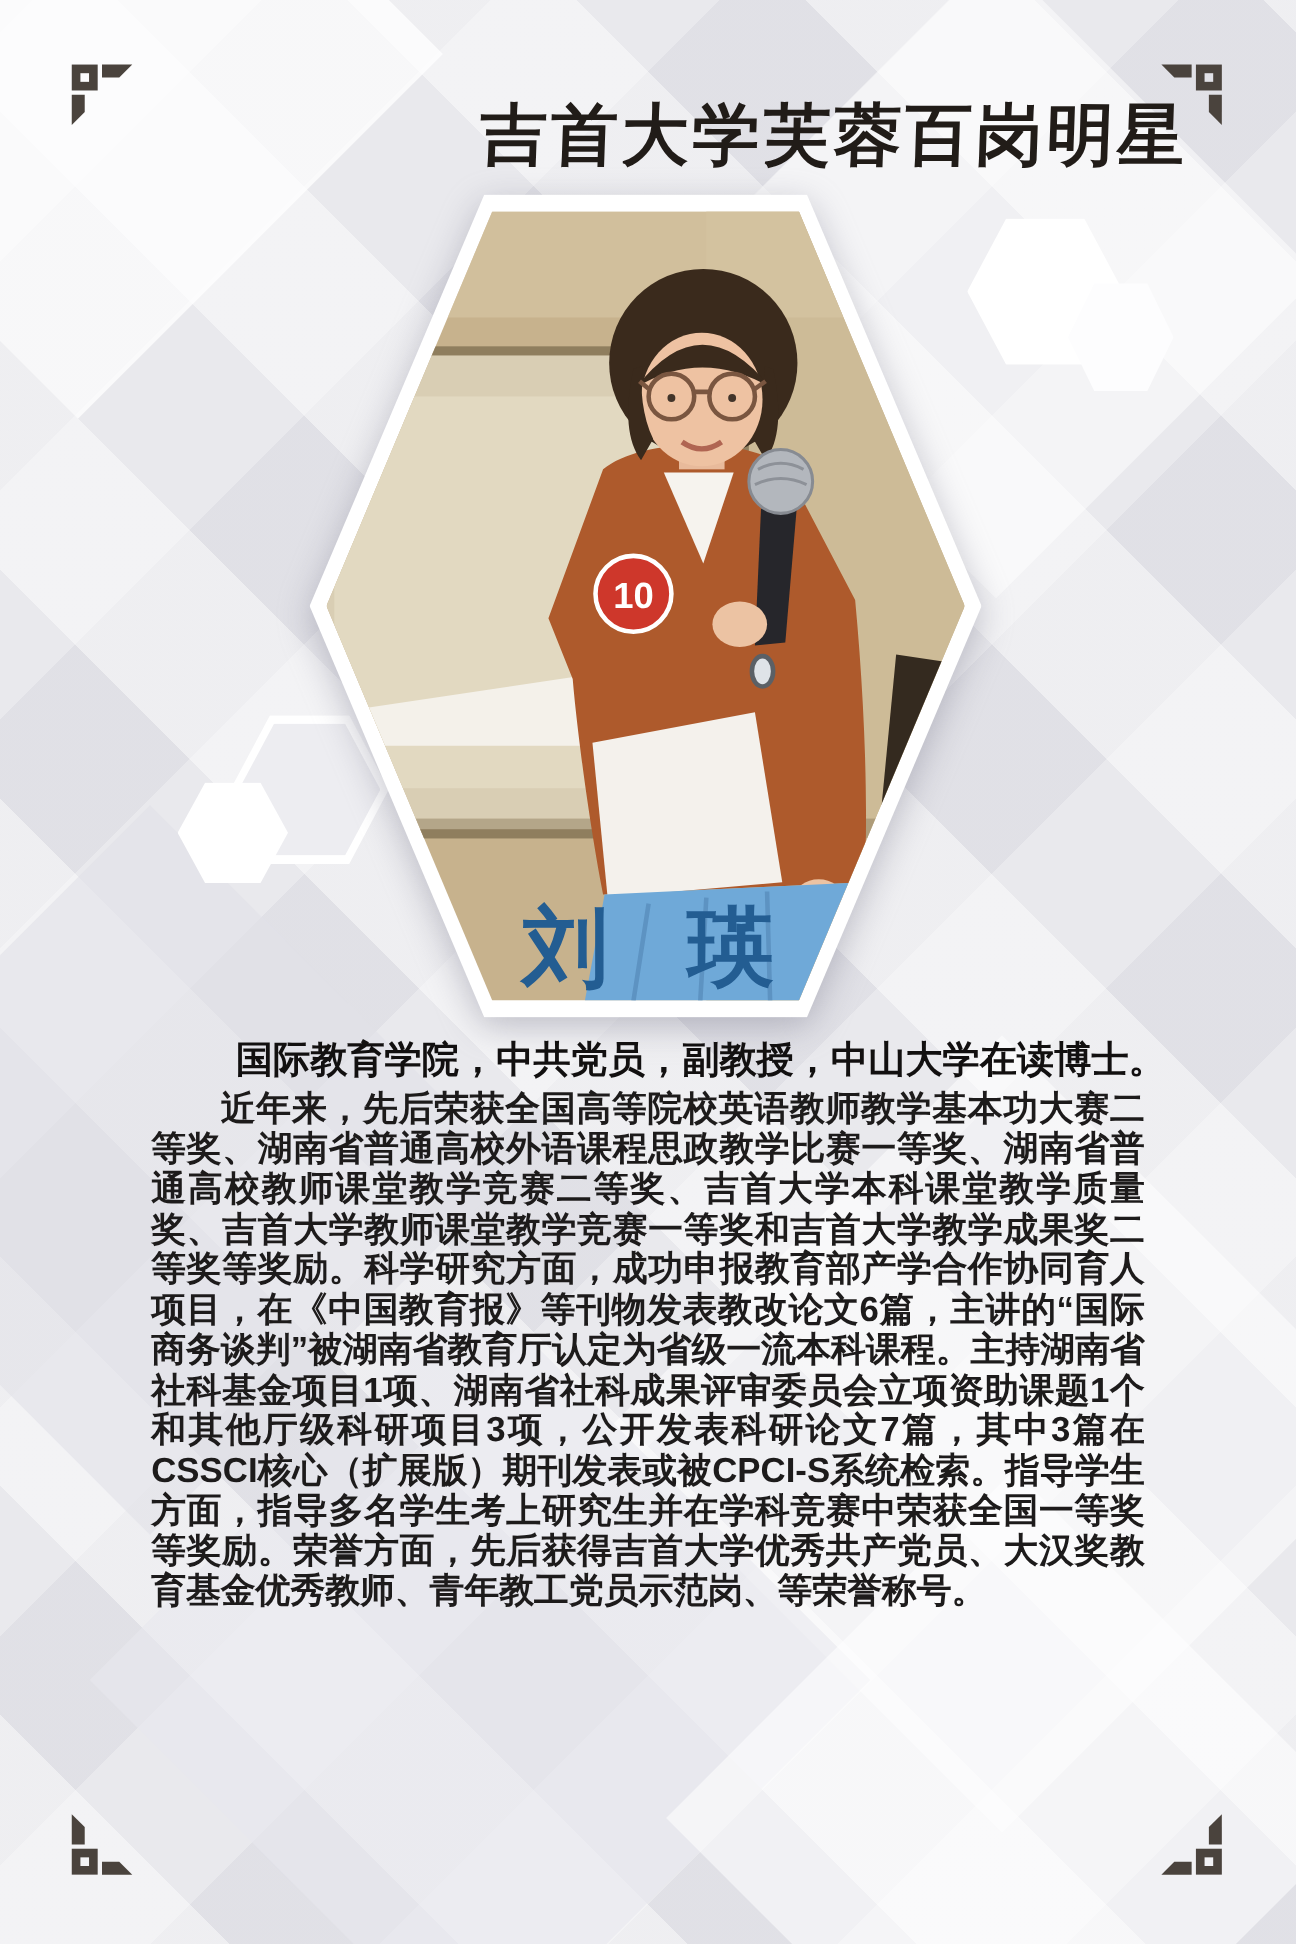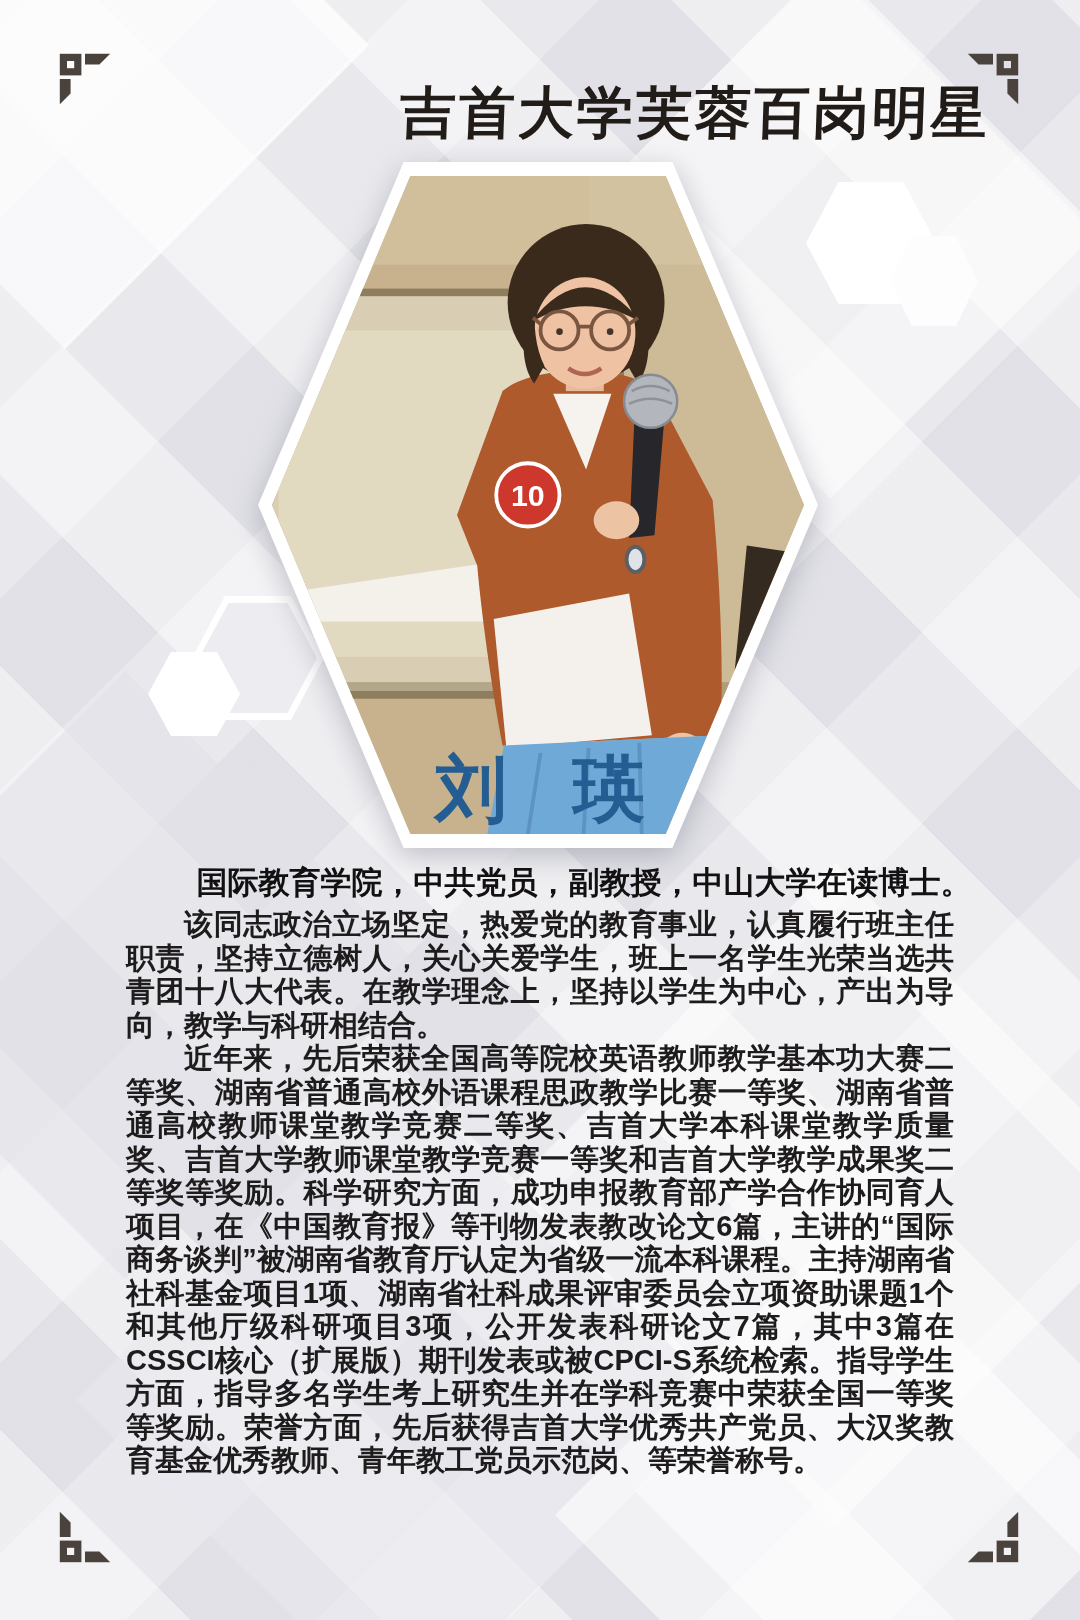--- a/index.html
+++ b/index.html
@@ -196,16 +196,15 @@
   </div>
 
   <div class="person-name">
     <span>刘</span>
     <span>瑛</span>
   </div>
 
   <div class="intro">国际教育学院，中共党员，副教授，中山大学在读博士。</div>
 
   <div class="body-text">
-    <p>该同志政治立场坚定，热爱党的教育事业，认真履行班主任职责，坚持立德树人，关心关爱学生，班上一名学生光荣当选共青团十八大代表。在教学理念上，坚持以学生为中心，产出为导向，教学与科研相结合。</p>
     <p>近年来，先后荣获全国高等院校英语教师教学基本功大赛二等奖、湖南省普通高校外语课程思政教学比赛一等奖、湖南省普通高校教师课堂教学竞赛二等奖、吉首大学本科课堂教学质量奖、吉首大学教师课堂教学竞赛一等奖和吉首大学教学成果奖二等奖等奖励。科学研究方面，成功申报教育部产学合作协同育人项目，在《中国教育报》等刊物发表教改论文6篇，主讲的“国际商务谈判”被湖南省教育厅认定为省级一流本科课程。主持湖南省社科基金项目1项、湖南省社科成果评审委员会立项资助课题1个和其他厅级科研项目3项，公开发表科研论文7篇，其中3篇在CSSCI核心（扩展版）期刊发表或被CPCI-S系统检索。指导学生方面，指导多名学生考上研究生并在学科竞赛中荣获全国一等奖等奖励。荣誉方面，先后获得吉首大学优秀共产党员、大汉奖教育基金优秀教师、青年教工党员示范岗、等荣誉称号。</p>
   </div>
 </div>
 
 </body></html>

